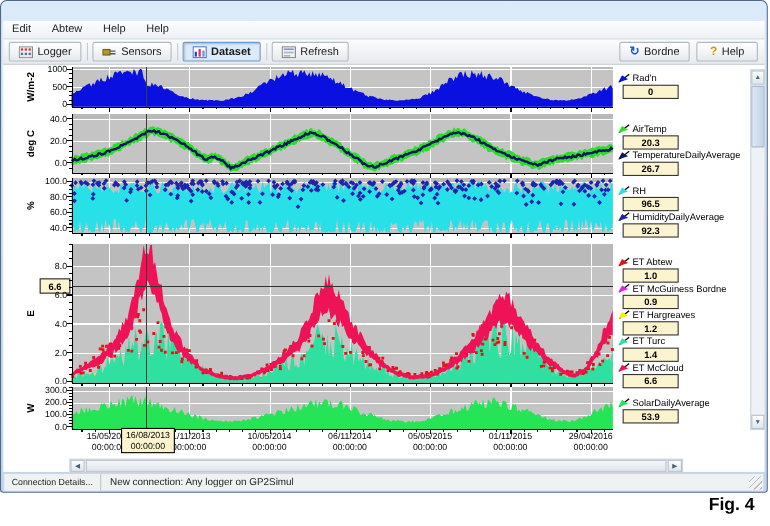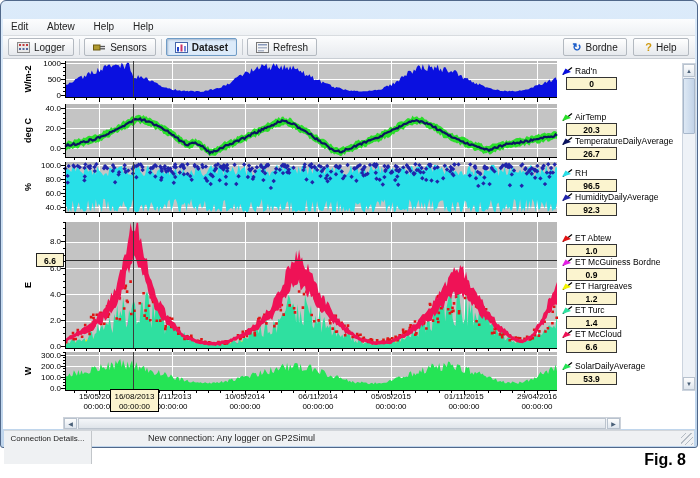--- a/index.html
+++ b/index.html
@@ -48,23 +48,23 @@
     border:1px solid #a8b8cc;border-radius:1px;}
   .hscroll{position:absolute;left:62px;top:416px;width:558px;height:13px;background:#eef1f5;border:1px solid #ccd2da;}
   .hscroll .btn{position:absolute;top:0;width:13px;height:11px;background:linear-gradient(#fdfdfd,#dfe6ee);
     border:1px solid #b8c2ce;font-size:6px;color:#4a6078;text-align:center;line-height:10px;}
   .hscroll .left{left:0;}
   .hscroll .right{right:0;}
   .hscroll .thumb{position:absolute;left:14px;right:14px;top:0;height:11px;background:linear-gradient(#f4f6f9,#dfe4ea);
     border:1px solid #bcc4ce;}
   .statusbar{position:absolute;left:3px;right:3px;top:429px;height:16px;background:#eff1f3;border-top:1px solid #d2d6da;
     font-size:9px;color:#222;}
-  .details-btn{position:absolute;left:0;top:0;width:88px;height:33px;border-right:1px solid #c2c6ca;
+  .details-btn{position:absolute;left:0;top:0;width:88px;height:15px;border-right:1px solid #c2c6ca;
     text-align:center;line-height:15px;font-size:8px;background:#eff1f3;}
-  .status-text{position:absolute;left:96px;top:0;line-height:15px;white-space:nowrap;margin-left:48px;}
+  .status-text{position:absolute;left:96px;top:0;line-height:15px;white-space:nowrap;}
   .grip{position:absolute;right:1px;bottom:1px;width:12px;height:12px;
     background:repeating-linear-gradient(135deg,transparent 0 3px,#b5bcc4 3px 4px);}
   .fig-caption{position:absolute;right:14px;top:451px;font-size:16px;font-weight:bold;color:#000;}
 </style>
 </head>
 <body>
 
 <div id="window">
 
   <div class="menubar">
@@ -635,13 +635,13 @@
       <text x="464" y="399" text-anchor="middle" font-size="8" fill="#000">01/11/2015</text>
       <text x="464" y="409" text-anchor="middle" font-size="8" fill="#000">00:00:00</text>
       <text x="537" y="399" text-anchor="middle" font-size="8" fill="#000">29/04/2016</text>
       <text x="537" y="409" text-anchor="middle" font-size="8" fill="#000">00:00:00</text>
       <rect x="110.5" y="389.5" width="48" height="22" fill="#fbf4cf" stroke="#000"></rect>
       <text x="134.5" y="398.5" text-anchor="middle" font-size="8" fill="#000">16/08/2013</text>
       <text x="134.5" y="408.5" text-anchor="middle" font-size="8" fill="#000">00:00:00</text>
     </g>
   </svg>
 
-<div class="fig-caption">Fig. 8</div>
+<div class="fig-caption">Fig. 4</div>
 
 </body></html>

